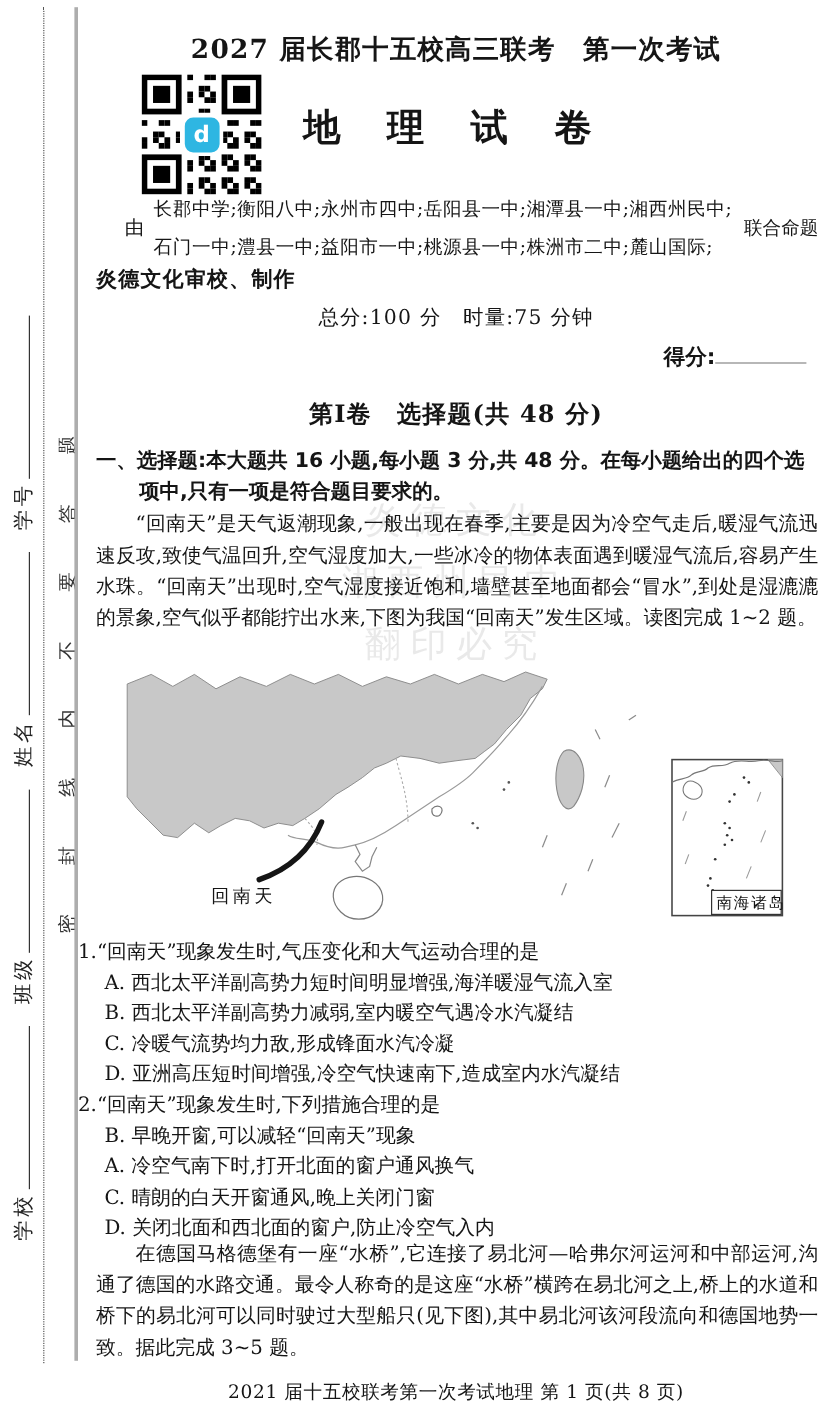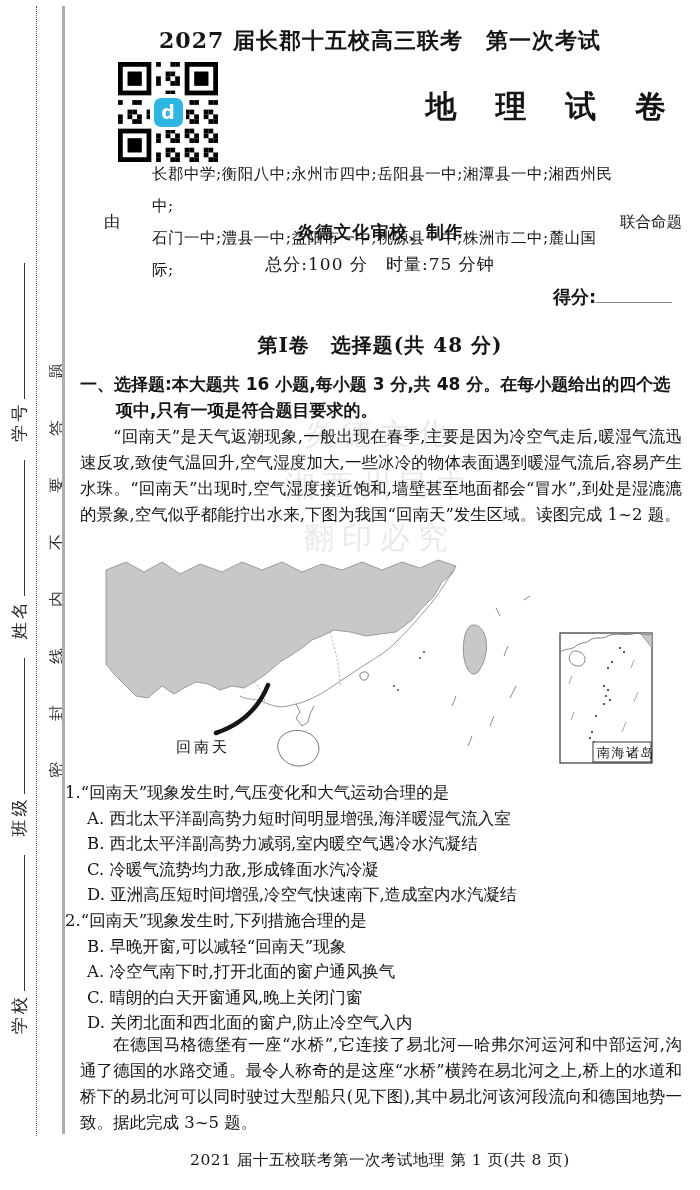--- a/index.html
+++ b/index.html
@@ -42,33 +42,33 @@
   .qr-wrap svg { display:block; }
   .qr-logo {
     position:absolute; left:32px; top:32px; width:36px; height:36px;
     background:#ffffff; border-radius:8px; display:flex; align-items:center; justify-content:center;
   }
   .qr-logo-inner {
     width:29px; height:29px; border-radius:7px; display:flex; align-items:center; justify-content:center;
     color:#fff; font-family:"DejaVu Sans", sans-serif; font-weight:bold; font-size:19px;
   }
   .subject-title {
-    position:absolute; left:80px; top:86px; width:600px; text-align:right;
+    position:absolute; left:80px; top:86px; width:600px; text-align:center;
     font-size:31px; font-weight:bold; letter-spacing:14px;
     font-family:"DejaVu Sans", sans-serif;
   }
   .commission {
     position:absolute; left:104px; top:158px; width:578px;
     display:flex; align-items:center; font-size:15.5px;
   }
   .by-label { flex:0 0 auto; margin-right:8px; font-size:16px; }
-  .school-lines { flex:1 1 auto; line-height:32px; letter-spacing:0.5px;margin-left:24px; }
+  .school-lines { flex:1 1 auto; line-height:32px; letter-spacing:0.5px; }
   .joint-label { flex:0 0 auto; margin-left:6px; font-size:15.5px; }
   .producer {
-    position:absolute; left:80px; top:220px; width:600px; text-align:center;
+    position:absolute; left:80px; top:220px; width:600px; text-align:left;
     font-size:17.5px; font-weight:bold; font-family:"DejaVu Sans", sans-serif;
     letter-spacing:1px;
   }
   .score-time {
     position:absolute; left:80px; top:253px; width:600px; text-align:center;
     font-size:17px; letter-spacing:1px;
   }
   .score-line {
     position:absolute; left:553px; top:285px; font-size:18px; font-weight:bold;
     font-family:"DejaVu Sans", sans-serif;

